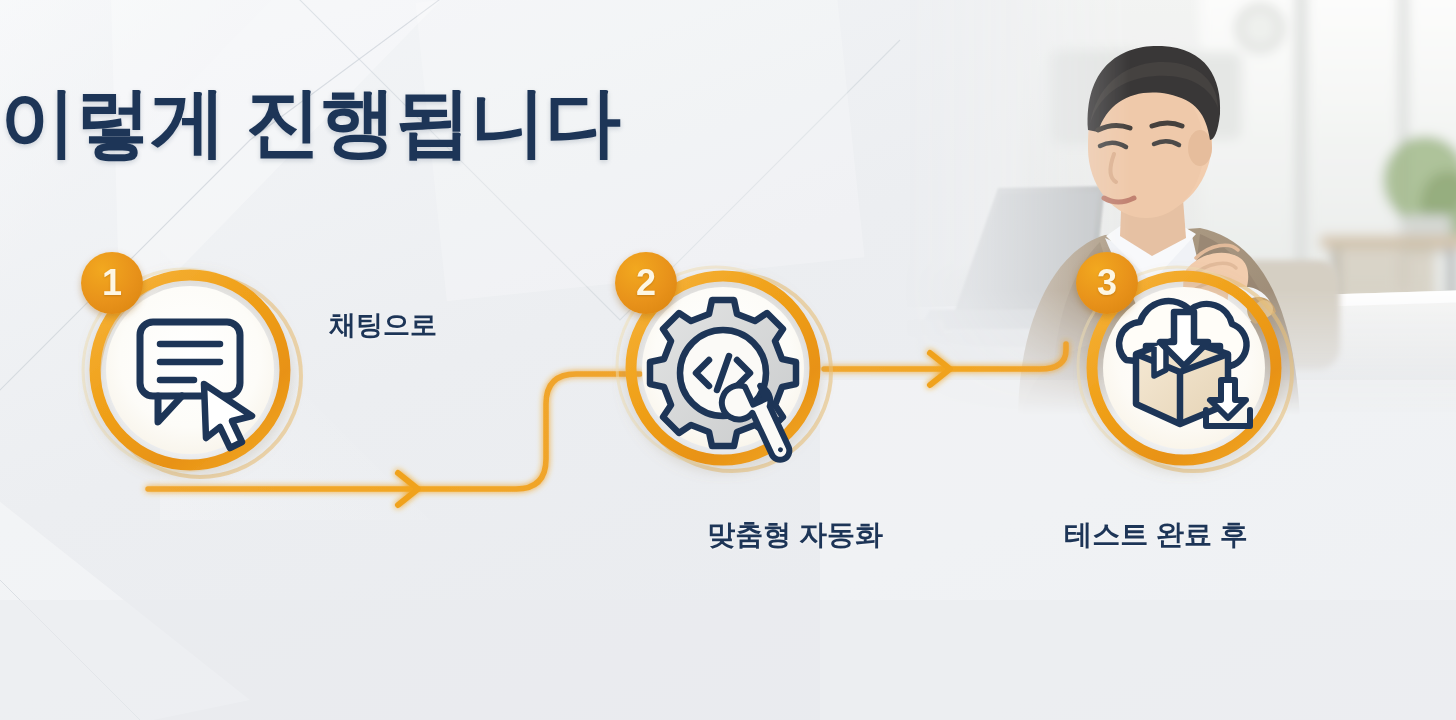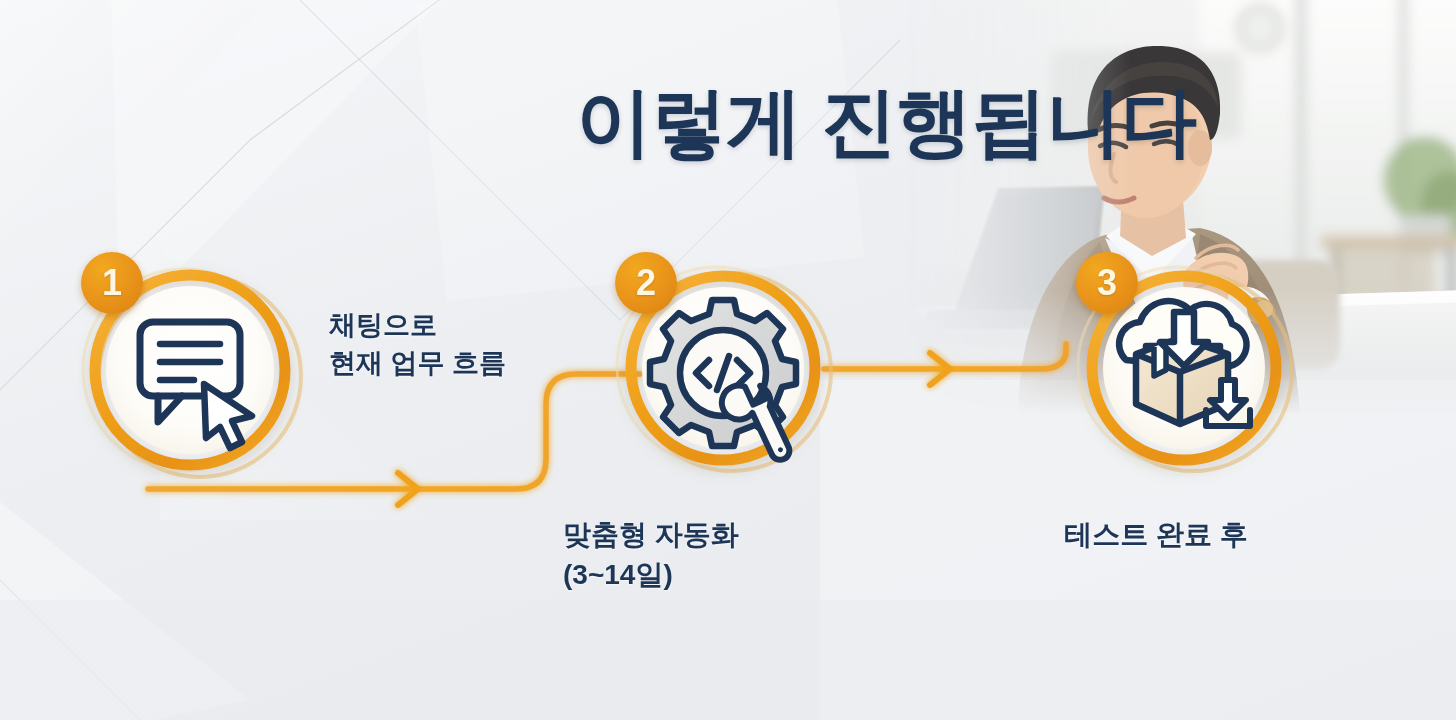--- a/index.html
+++ b/index.html
@@ -32,21 +32,21 @@
     mask-image:
       linear-gradient(to right, rgba(0,0,0,0) 0px, rgba(0,0,0,.25) 70px, rgba(0,0,0,1) 230px),
       linear-gradient(to bottom, rgba(0,0,0,1) 0px, rgba(0,0,0,1) 300px, rgba(0,0,0,0) 425px);
     mask-composite:intersect;
   }
   #photo svg { display:block; }
 
   
   #title {
     position:absolute; left:0; top:84px; width:1196px;
-    text-align:right;
+    text-align:left;
     font-size:76px;
     font-weight:bold;
     letter-spacing:-1px;
     color:#1d3557;
     text-shadow:0 2px 5px rgba(30,50,80,.18);
     line-height:1;
   }
 
   
   #connectors { position:absolute; inset:0; width:1456px; height:720px; }
@@ -67,21 +67,21 @@
 
   
   .label {
     position:absolute;
     color:#1d3557;
     font-weight:bold;
     line-height:1.42;
     text-shadow:0 1px 2px rgba(255,255,255,.7);
   }
   #label-1 { left:329px; top:306px; font-size:27px; text-align:left; }
-  #label-2 { left:563px; top:515px; width:320px; font-size:28px; text-align:left; }
+  #label-2 { left:563px; top:515px; width:320px; font-size:28px; text-align:right; }
   #label-3 { left:971px; top:515px; width:370px; font-size:28px; text-align:center; }
   .label .ln { display:block; white-space:nowrap; }
 </style>
 </head>
 <body>
 
 <div id="stage">
 
   <svg class="bg-svg" viewBox="0 0 1456 720" preserveAspectRatio="none">
     <defs>
@@ -297,21 +297,20 @@
         <path d="M 14 14 L 62 46 L 42 51 L 52 72 L 40 78 L 30 57 L 16 68 Z" fill="#ffffff" stroke="#1d3557" stroke-width="6.5" stroke-linejoin="round"></path>
       </g>
     </svg>
     <div class="badge" style="left:3px; top:0px;">
       <span>1</span>
     </div>
   </div>
 
   <div class="label" id="label-1">
     <span class="ln">채팅으로</span>
-    <span class="ln">현재 업무 흐름</span>
   </div>
 
   <div class="step" style="left:612px; top:252px; width:226px; height:232px;">
     <svg width="226" height="232" viewBox="0 0 226 232">
       <defs>
         <linearGradient id="ring2" x1="0.1" y1="0" x2="0.9" y2="1">
           <stop offset="0%" stop-color="#f5b23a"></stop>
           <stop offset="38%" stop-color="#f0a11a"></stop>
           <stop offset="75%" stop-color="#e89213"></stop>
           <stop offset="100%" stop-color="#f1a627"></stop>
@@ -352,21 +351,20 @@
         </g>
       </g>
     </svg>
     <div class="badge" style="left:3px; top:0px;">
       <span>2</span>
     </div>
   </div>
 
   <div class="label" id="label-2">
     <span class="ln">맞춤형 자동화</span>
-    <span class="ln">(3~14일)</span>
   </div>
 
   <div class="step" style="left:1073px; top:252px; width:226px; height:232px;">
     <svg width="226" height="232" viewBox="0 0 226 232">
       <defs>
         <linearGradient id="ring3" x1="0.1" y1="0" x2="0.9" y2="1">
           <stop offset="0%" stop-color="#f5b23a"></stop>
           <stop offset="38%" stop-color="#f0a11a"></stop>
           <stop offset="75%" stop-color="#e89213"></stop>
           <stop offset="100%" stop-color="#f1a627"></stop>

